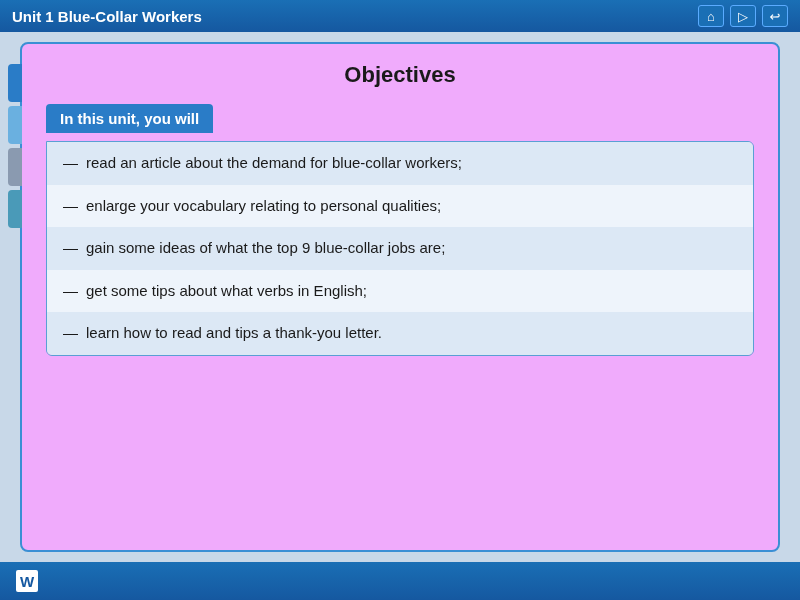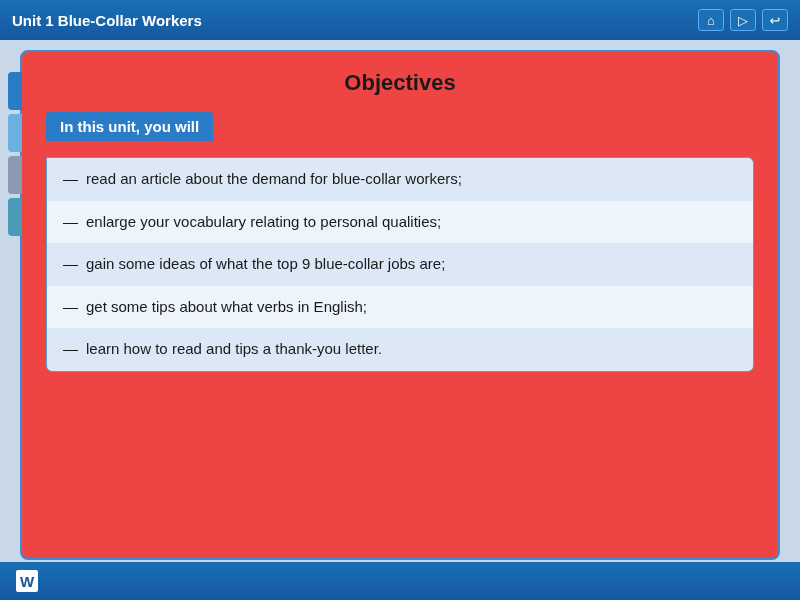--- a/index.html
+++ b/index.html
@@ -9,21 +9,21 @@
       height: 600px;
       overflow: hidden;
       font-family: Arial, sans-serif;
       background: #c8d8e8;
       position: relative;
     }
 
     
     .top-bar {
       background: linear-gradient(to bottom, #1a6fb5, #1558a0);
-      height: 40px;
+      height: 32px;
       display: flex;
       align-items: center;
       justify-content: space-between;
       padding: 0 12px;
     }
 
     .top-bar-title {
       color: #fff;
       font-weight: bold;
       font-size: 15px;
@@ -45,21 +45,21 @@
       justify-content: center;
       color: #fff;
       font-size: 13px;
       cursor: pointer;
     }
 
     
     .main-area {
       position: relative;
       margin: 10px 20px 8px 20px;
-      background: #ef4444;
+      background: #f0abfc;
       border: 2px solid #3a8fd4;
       border-radius: 8px;
       padding: 18px 24px 18px 24px;
       min-height: 510px;
     }
 
     
     .book-tabs {
       position: absolute;
       left: -14px;
@@ -91,21 +91,21 @@
 
     
     .section-header {
       background: #2a7cc7;
       color: #fff;
       font-size: 15px;
       font-weight: bold;
       padding: 6px 14px;
       border-radius: 4px 4px 0 0;
       display: inline-block;
-      margin-bottom: 16px;
+      margin-bottom: 8px;
     }
 
     
     .content-box {
       border: 1.5px solid #5a9fd4;
       border-radius: 0 6px 6px 6px;
       overflow: hidden;
     }
 
     .objective-item {

